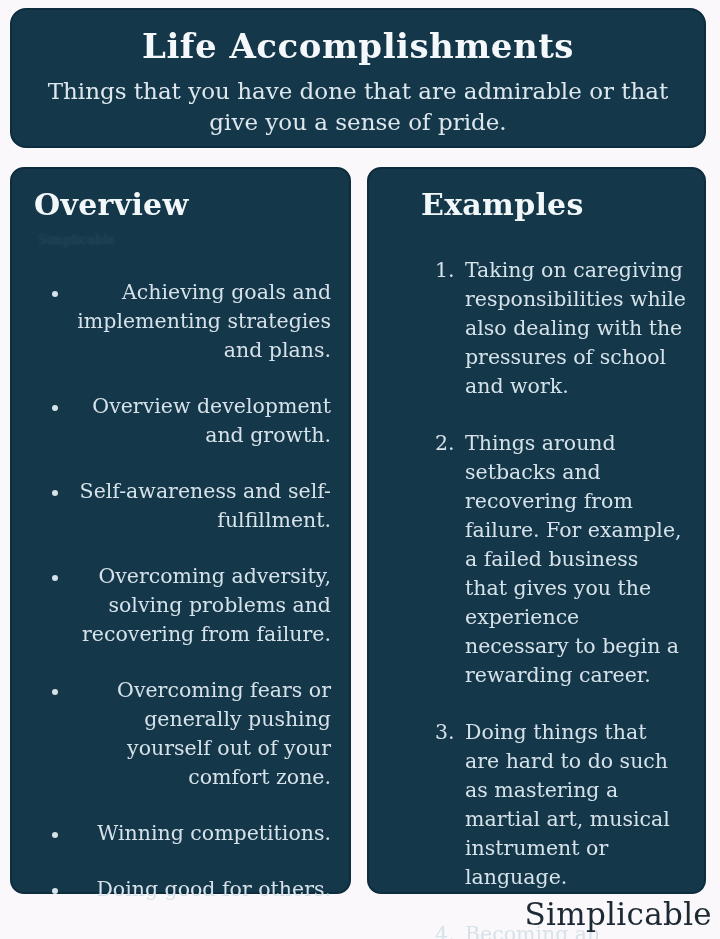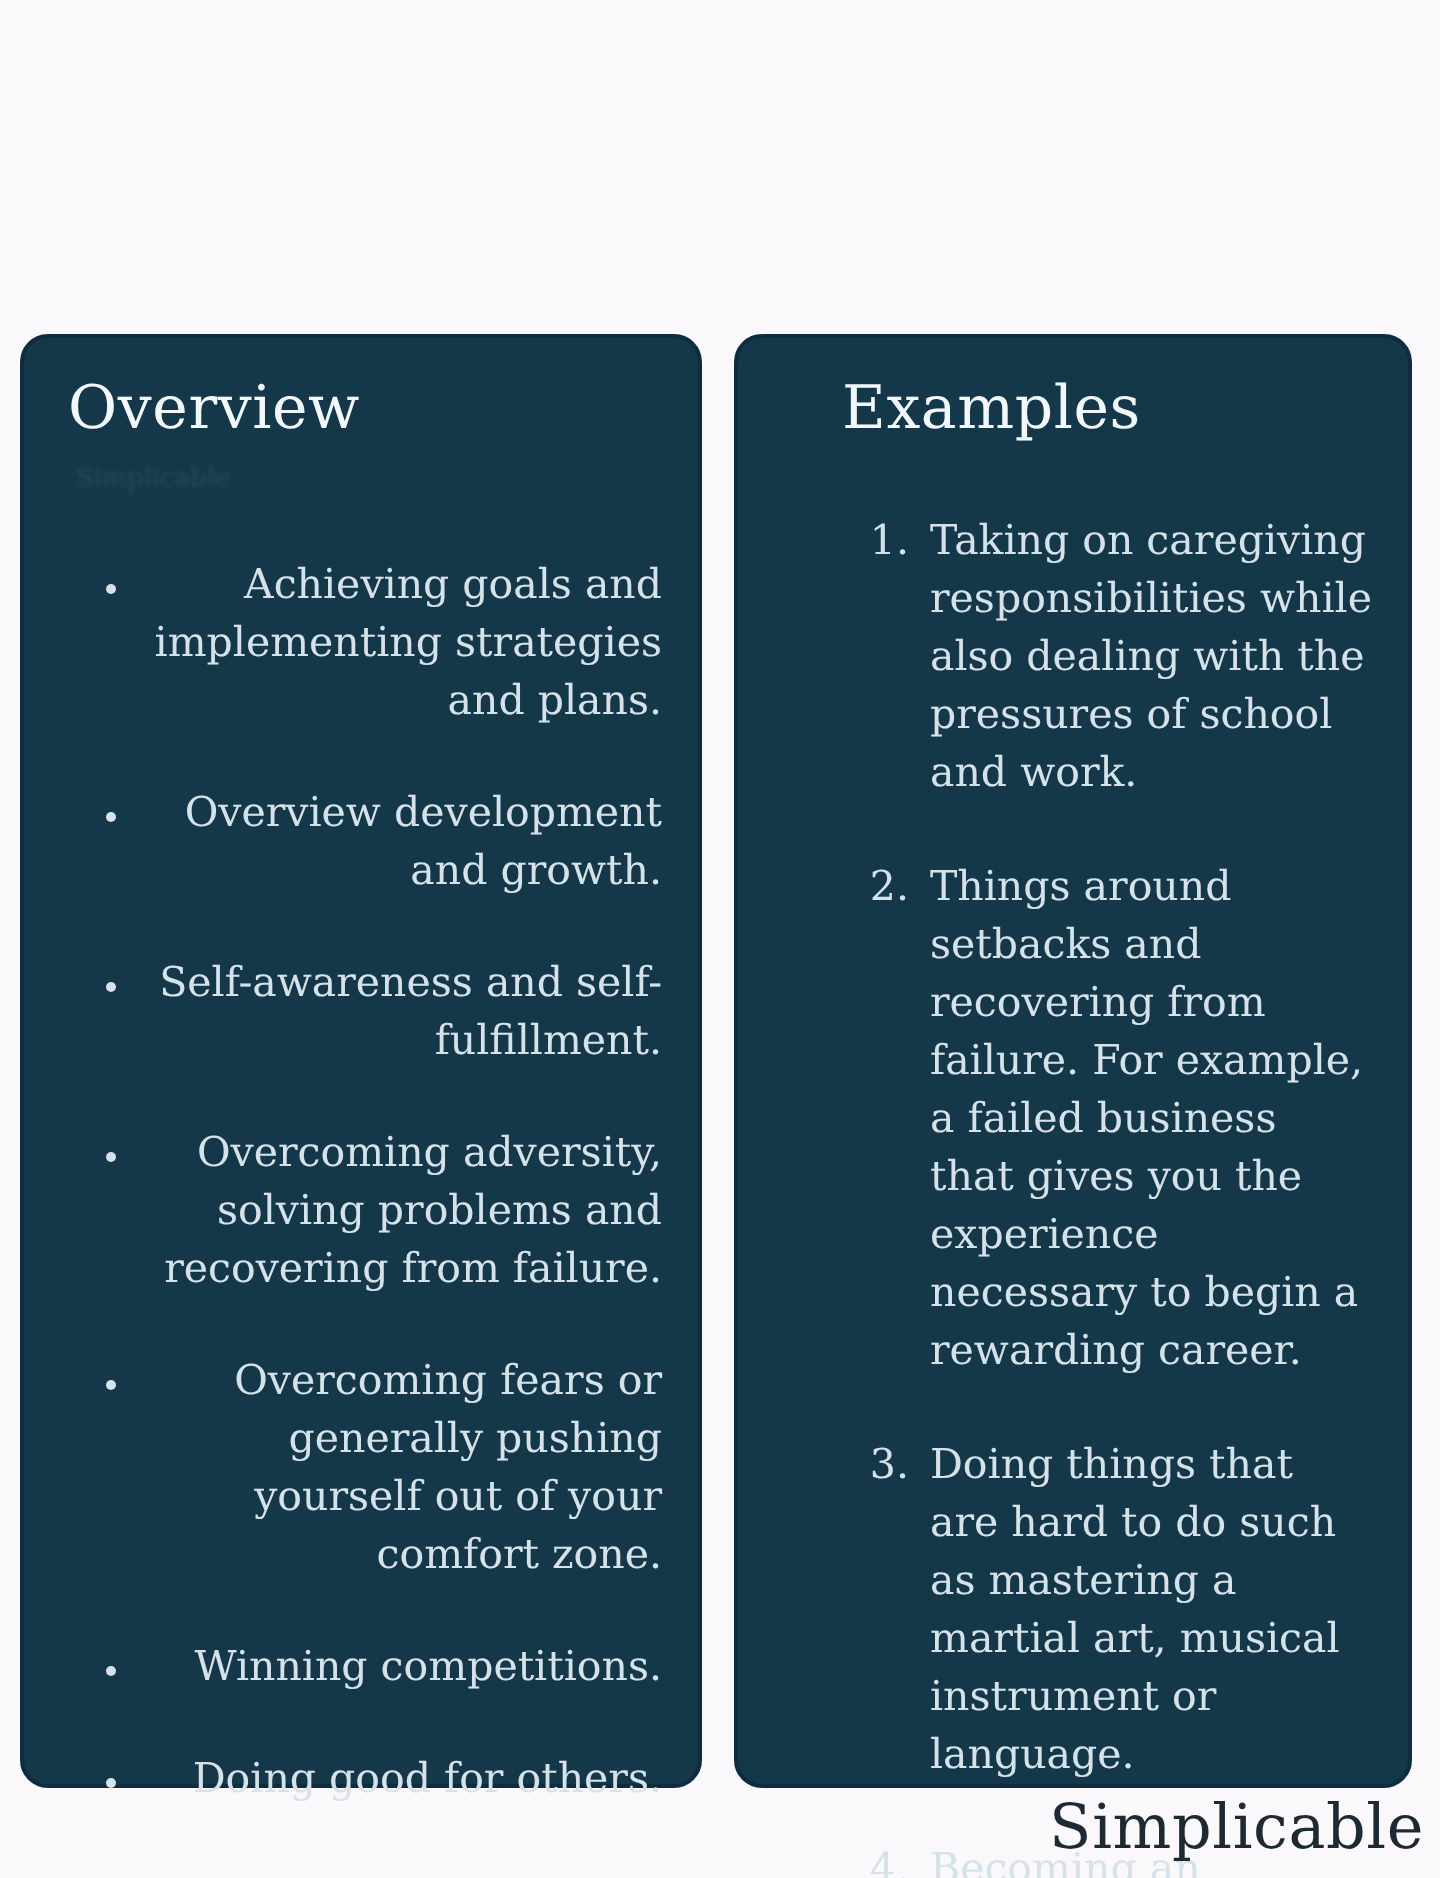--- a/index.html
+++ b/index.html
@@ -48,21 +48,21 @@
     background: #15374a;
     border: 2px solid #0d2d3e;
     border-radius: 14px;
     color: #d6e2e9;
     padding: 14px 18px;
   }
   .panel-left  { left: 10px;  width: 341px; }
   .panel-right { left: 367px; width: 339px; padding-left: 48px; }
   .panel h2 {
     font-size: 30px;
-    font-weight: 400;
+    font-weight: 700;
     color: #f2f7f9;
     margin: 4px 0 0 4px;
     letter-spacing: 0.3px;
   }
   .watermark {
     margin: 10px 0 0 8px;
     height: 16px;
     font-size: 13px;
     color: #9fd8e8;
     opacity: 0.12;
@@ -96,20 +96,24 @@
     font-weight: 400;
     color: #1e2a33;
     letter-spacing: 0.3px;
   }
 </style>
 </head>
 <body>
 
 <div class="canvas">
 
+  <header class="header-panel">
+    <h1>Life Accomplishments</h1>
+    <p>Things that you have done that are admirable or that give you a sense of pride.</p>
+  </header>
 
   <section class="panel panel-left">
     <h2>Overview</h2>
     <div class="watermark">Simplicable</div>
     <ul>
       <li>Achieving goals and implementing strategies and plans.</li>
       <li>Overview development and growth.</li>
       <li>Self-awareness and self-fulfillment.</li>
       <li>Overcoming adversity, solving problems and recovering from failure.</li>
       <li>Overcoming fears or generally pushing yourself out of your comfort zone.</li>

